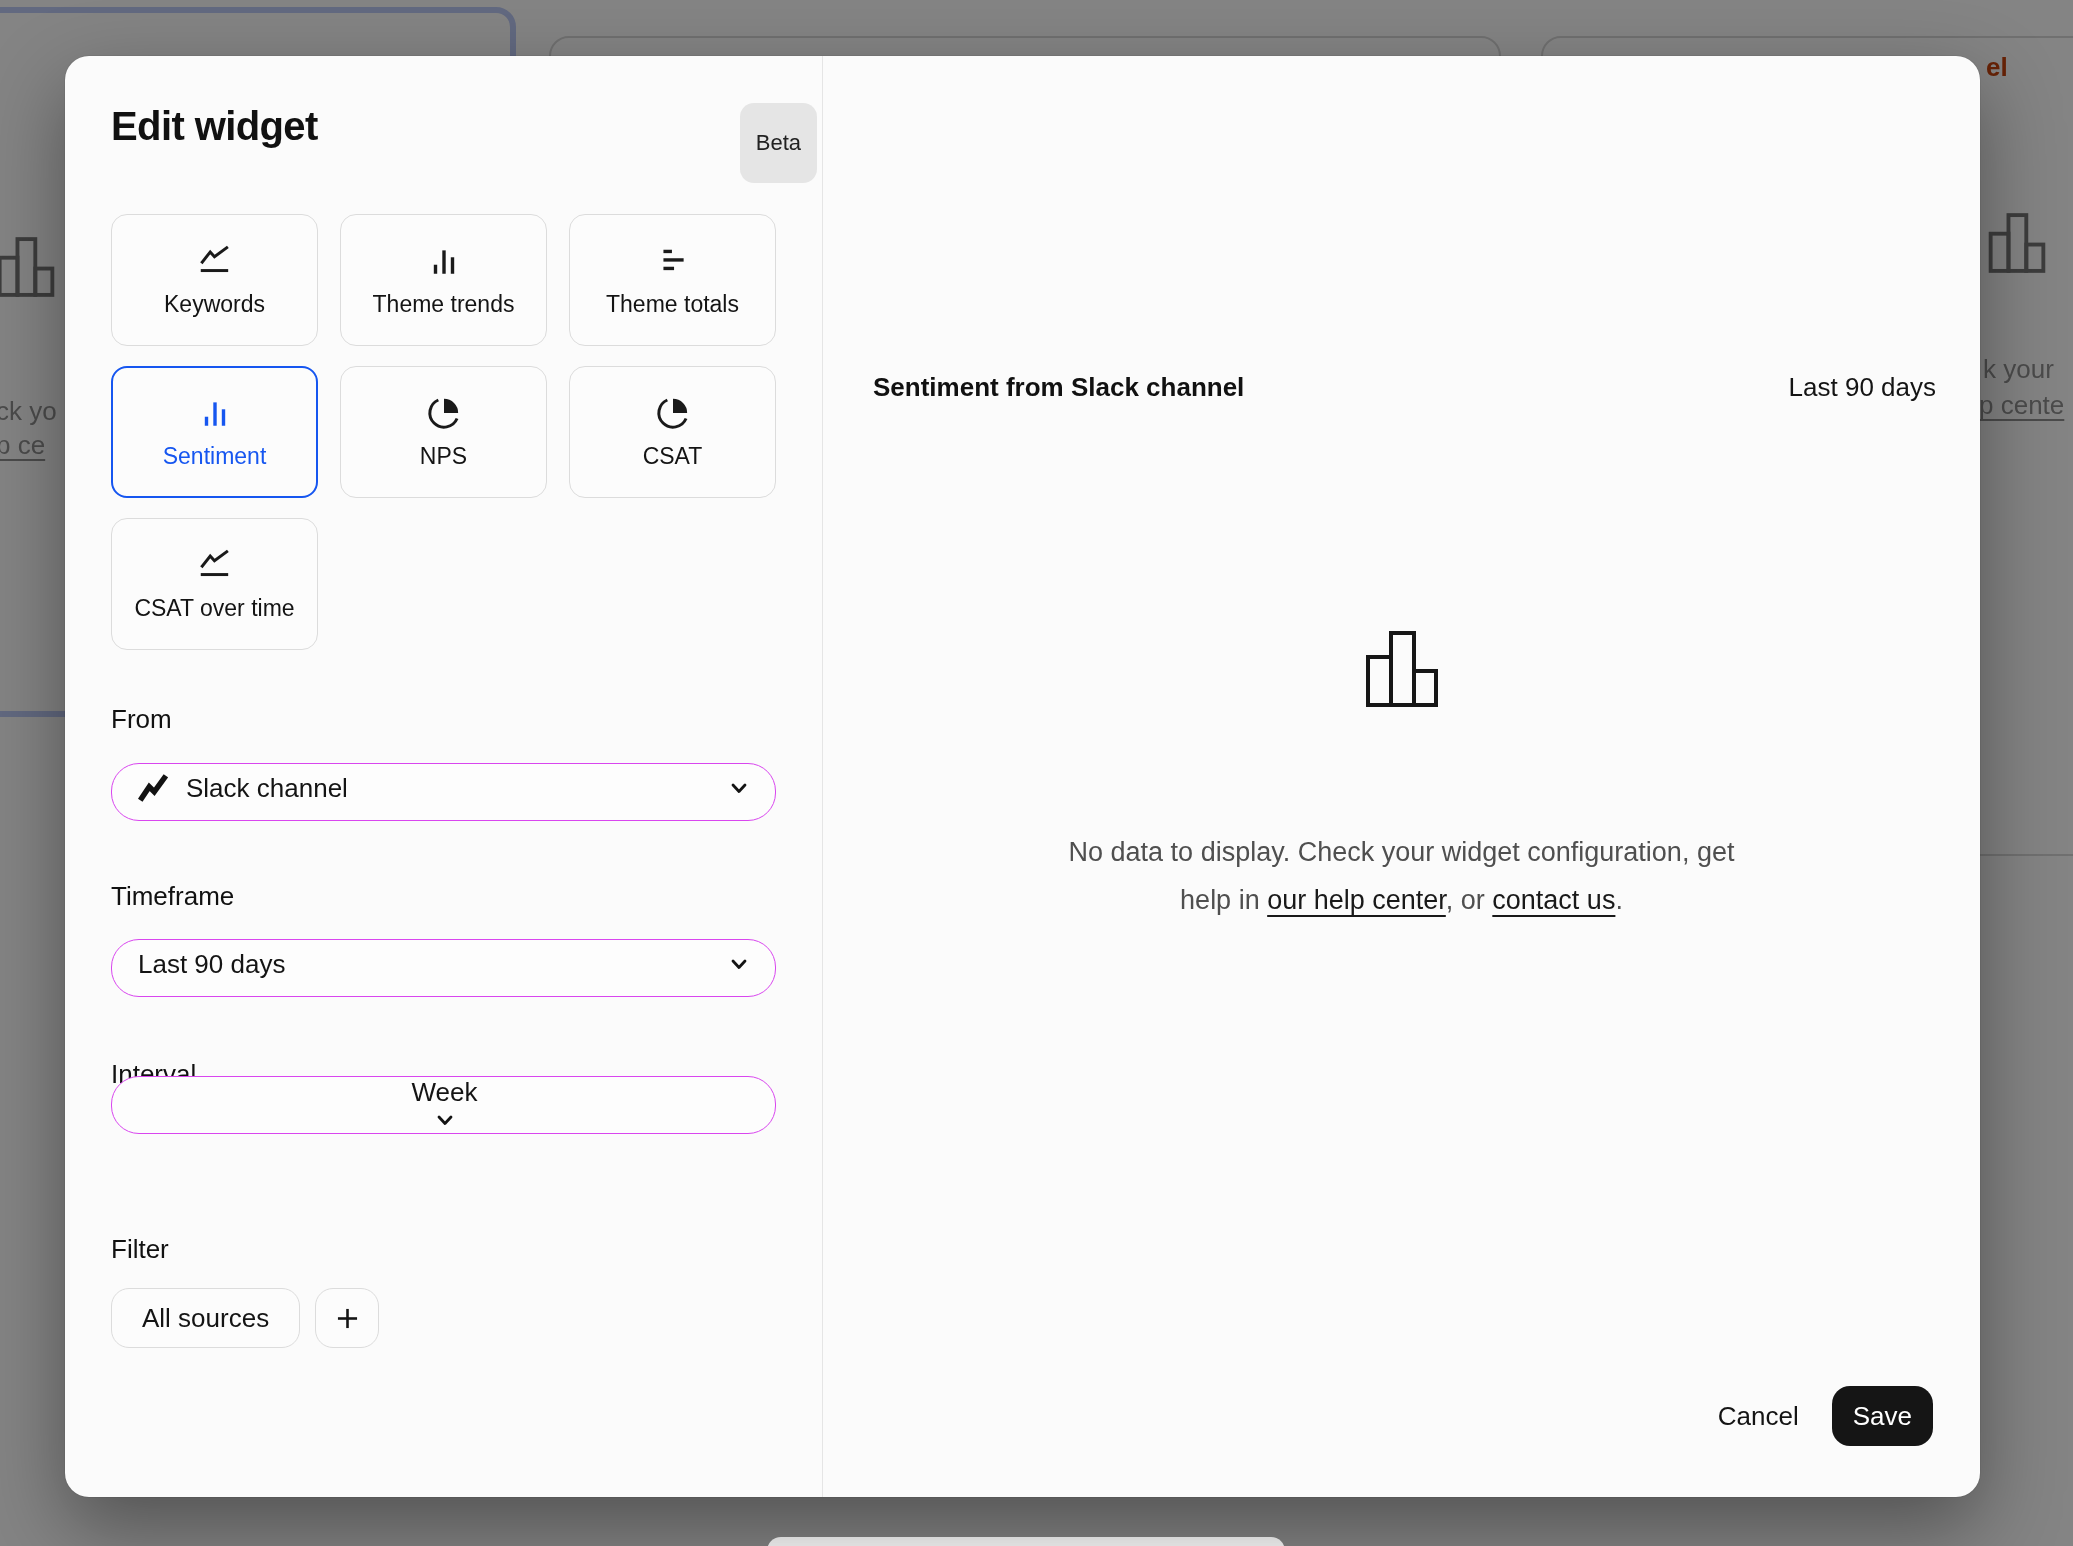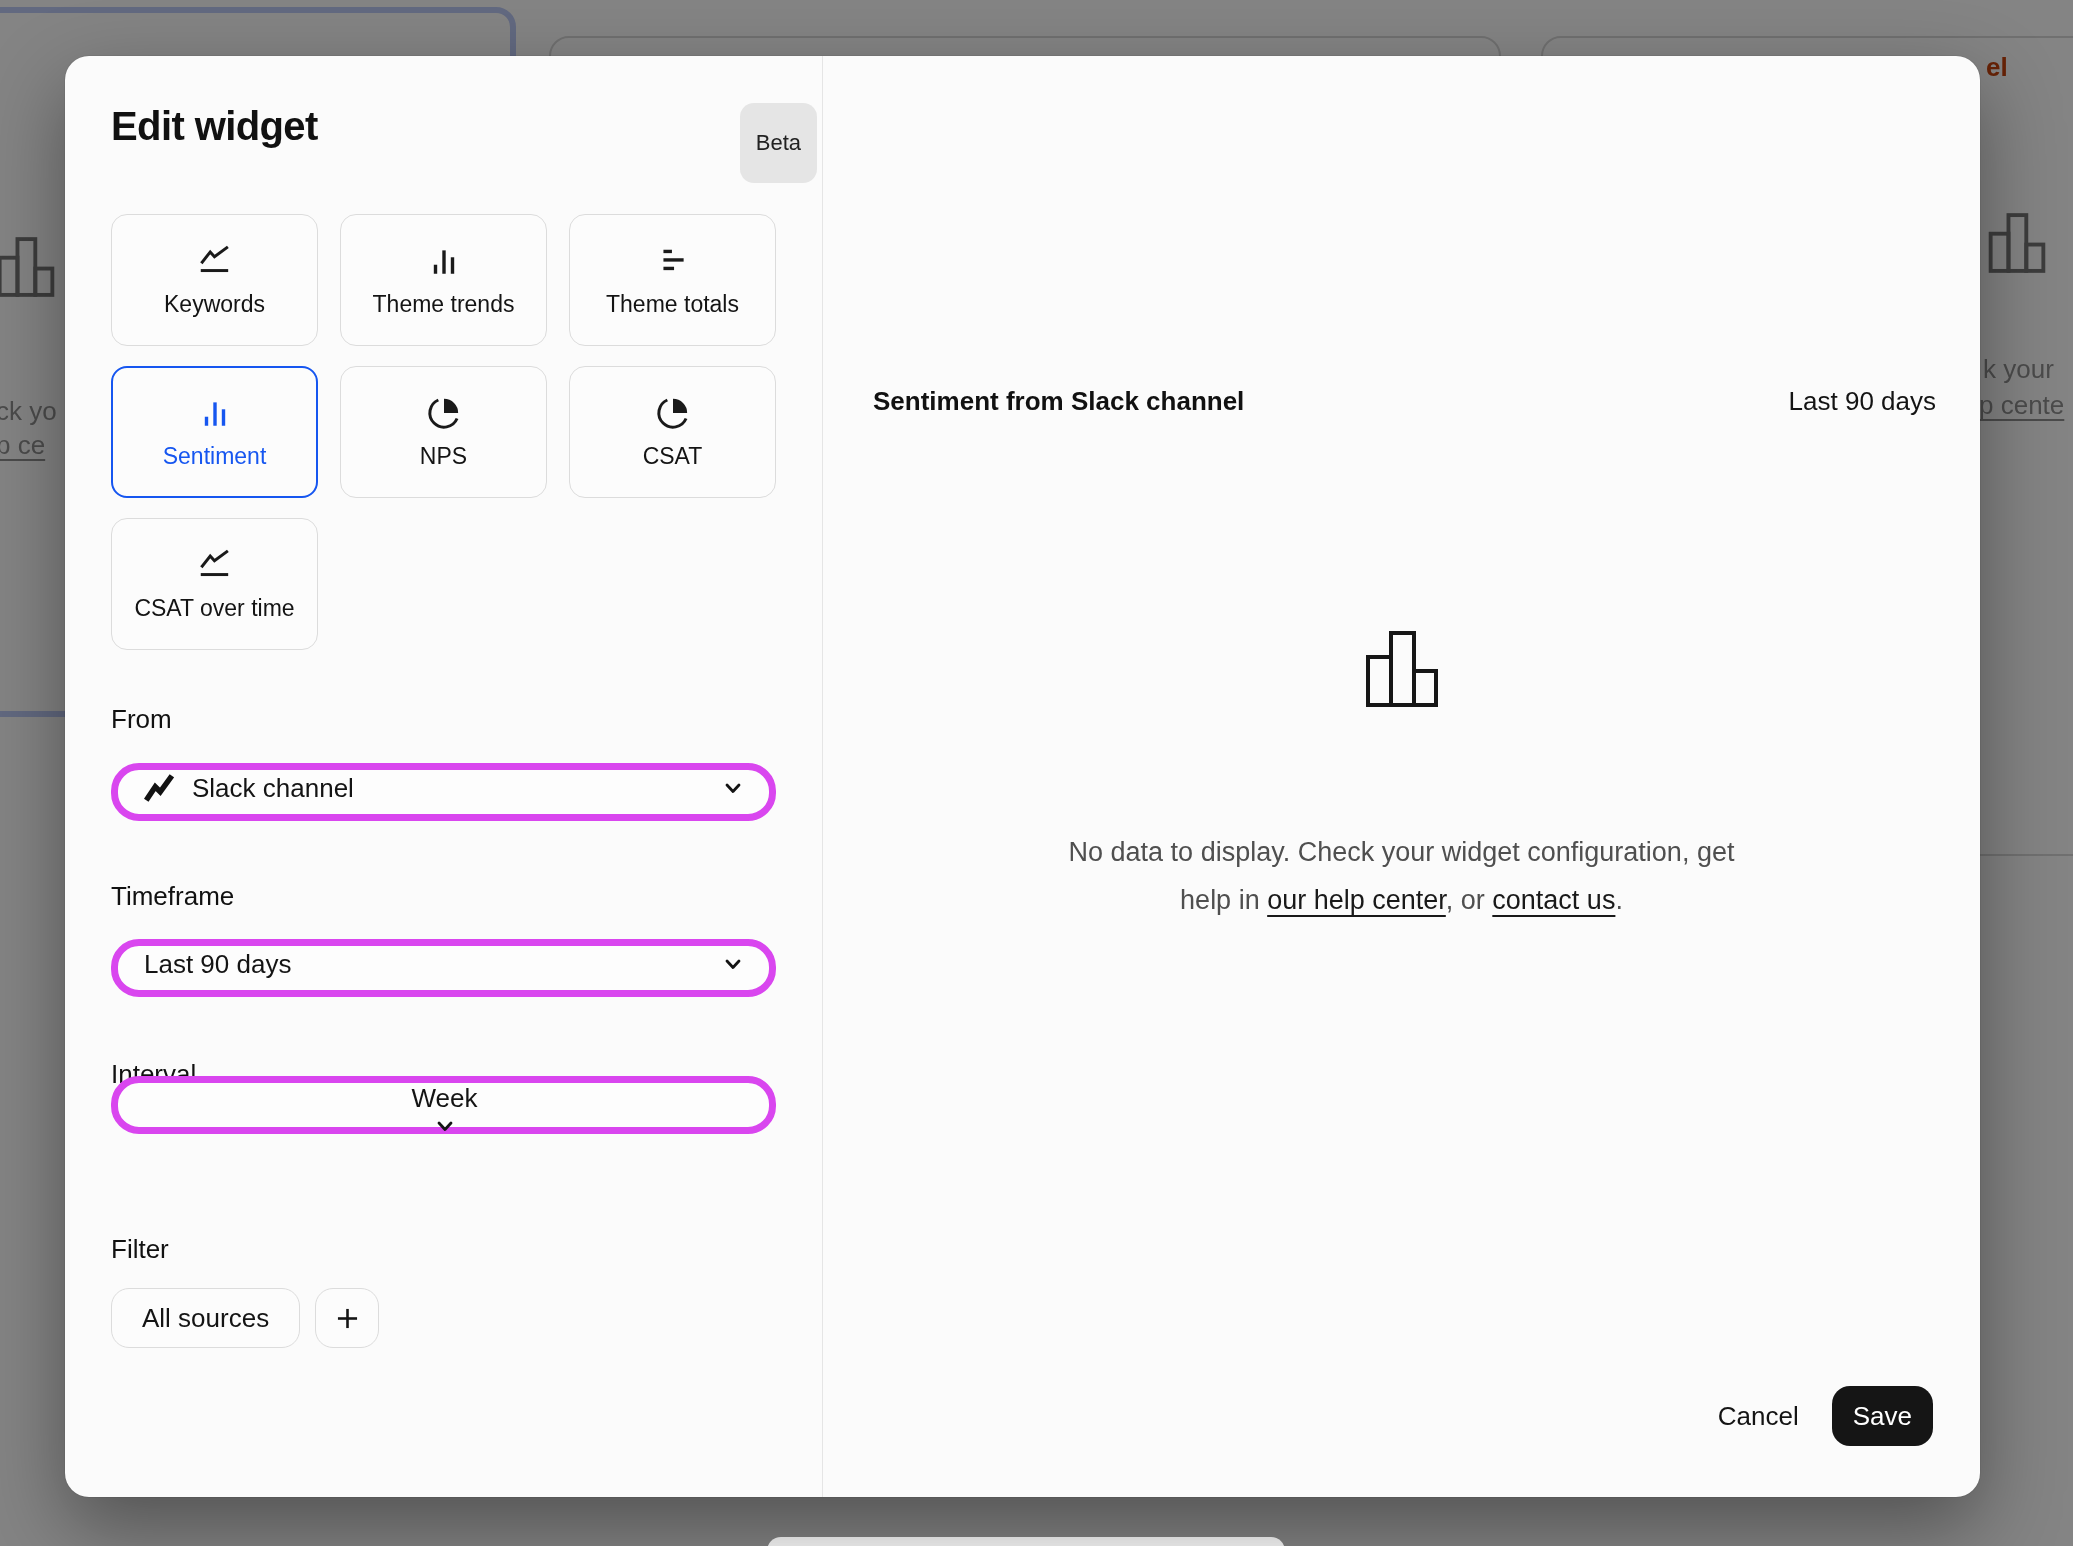--- a/index.html
+++ b/index.html
@@ -36,33 +36,33 @@
     display:grid;grid-template-columns:repeat(3,207px);grid-auto-rows:132px;gap:20px 22px;}
   .type-btn{box-sizing:border-box;border:1.5px solid #dcdcdc;border-radius:16px;background:#fcfcfc;
     display:flex;flex-direction:column;align-items:center;justify-content:center;gap:13px;cursor:pointer;}
   .type-btn .tlabel{font-size:23px;color:#141414;line-height:26px;}
   .type-btn svg{stroke:#1a1a1a;}
   .type-btn.selected{border:2px solid #1656f0;}
   .type-btn.selected .tlabel{color:#1656f0;}
   .type-btn.selected svg{stroke:#1656f0;}
   .form-label{position:absolute;left:46px;font-size:26px;font-weight:500;color:#111;line-height:32px;}
   .select-field{position:absolute;left:46px;width:665px;height:58px;box-sizing:border-box;
-    background:#fdfdfd;border:7px solid #d946ef;border-radius:28px;
+    background:#fdfdfd;border:1px solid #d946ef;border-radius:28px;
     display:flex;align-items:center;padding:0 24px 8px 26px;cursor:pointer;}
   .select-field .val{font-size:26px;color:#141414;flex:1;}
   .select-field .src-ic{margin-right:18px;display:flex;align-items:center;}
   .chev{flex:0 0 auto;display:flex;align-items:center;}
   .filter-row{position:absolute;left:46px;top:1232px;display:flex;gap:15px;align-items:center;}
   .pill{height:60px;box-sizing:border-box;border:1.5px solid #dcdcdc;border-radius:18px;background:#fcfcfc;
     display:flex;align-items:center;padding:0 30px;font-size:26px;font-weight:500;color:#141414;cursor:pointer;}
   .plus-btn{width:64px;height:60px;box-sizing:border-box;border:1.5px solid #dcdcdc;border-radius:18px;
     background:#fcfcfc;display:flex;align-items:center;justify-content:center;cursor:pointer;}
   
   .preview{position:absolute;left:758px;top:0;width:1157px;height:100%;}
-  .preview-header{position:absolute;left:50px;right:44px;top:330px;
+  .preview-header{position:absolute;left:50px;right:44px;top:316px;
     display:flex;justify-content:space-between;align-items:flex-end;}
   .preview-title{font-size:26px;font-weight:600;color:#111;}
   .preview-range{font-size:26px;font-weight:400;color:#141414;}
   .nodata-icon{position:absolute;left:50%;top:573px;transform:translateX(-50%);}
   .nodata-msg{position:absolute;left:50%;top:772px;transform:translateX(-50%);
     width:1000px;text-align:center;font-size:27px;line-height:48px;color:#4f4f4f;}
   .nodata-msg a{color:#191919;text-decoration:underline;text-decoration-thickness:2px;
     text-underline-offset:6px;cursor:pointer;}
   .modal-footer{position:absolute;right:47px;bottom:51px;display:flex;align-items:center;gap:33px;}
   .cancel-btn{font-size:26px;font-weight:500;color:#141414;background:none;border:none;

